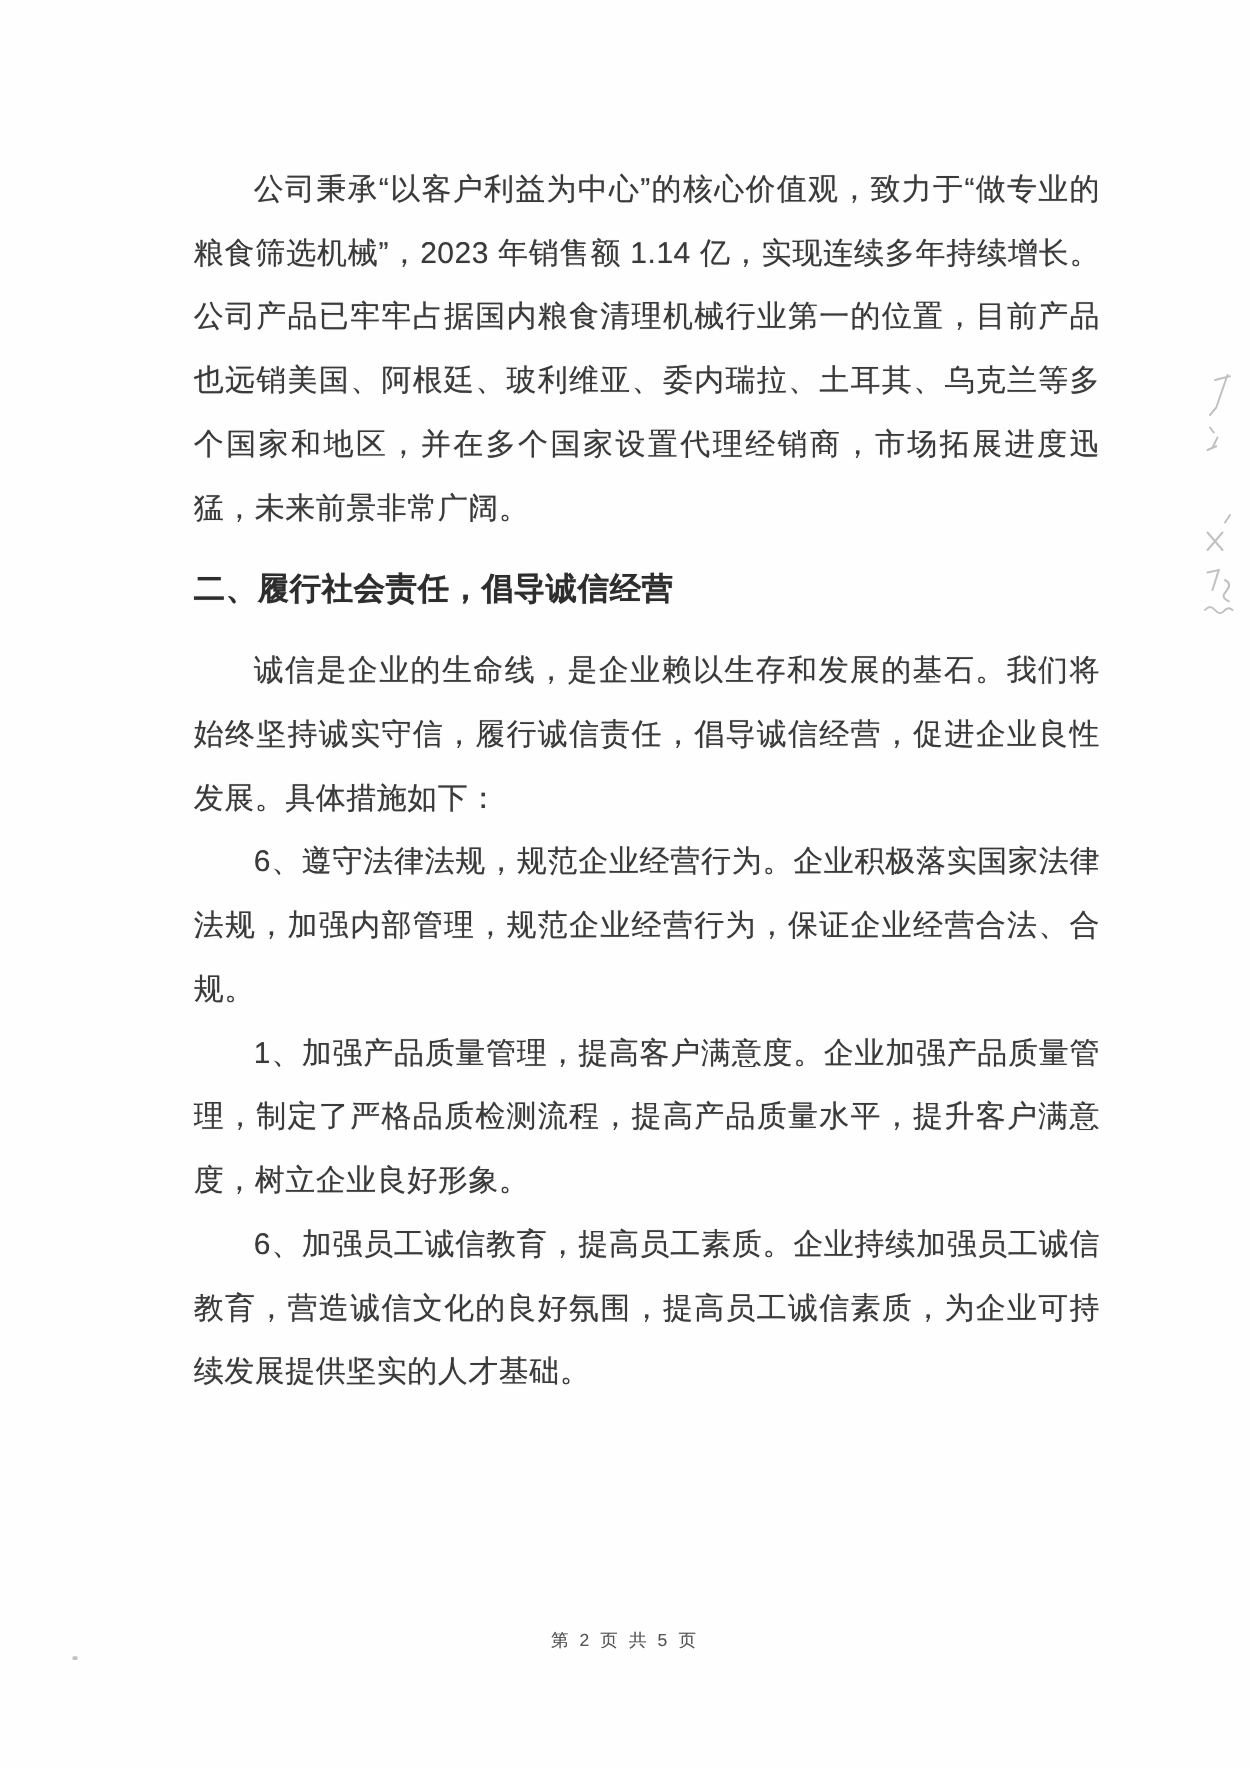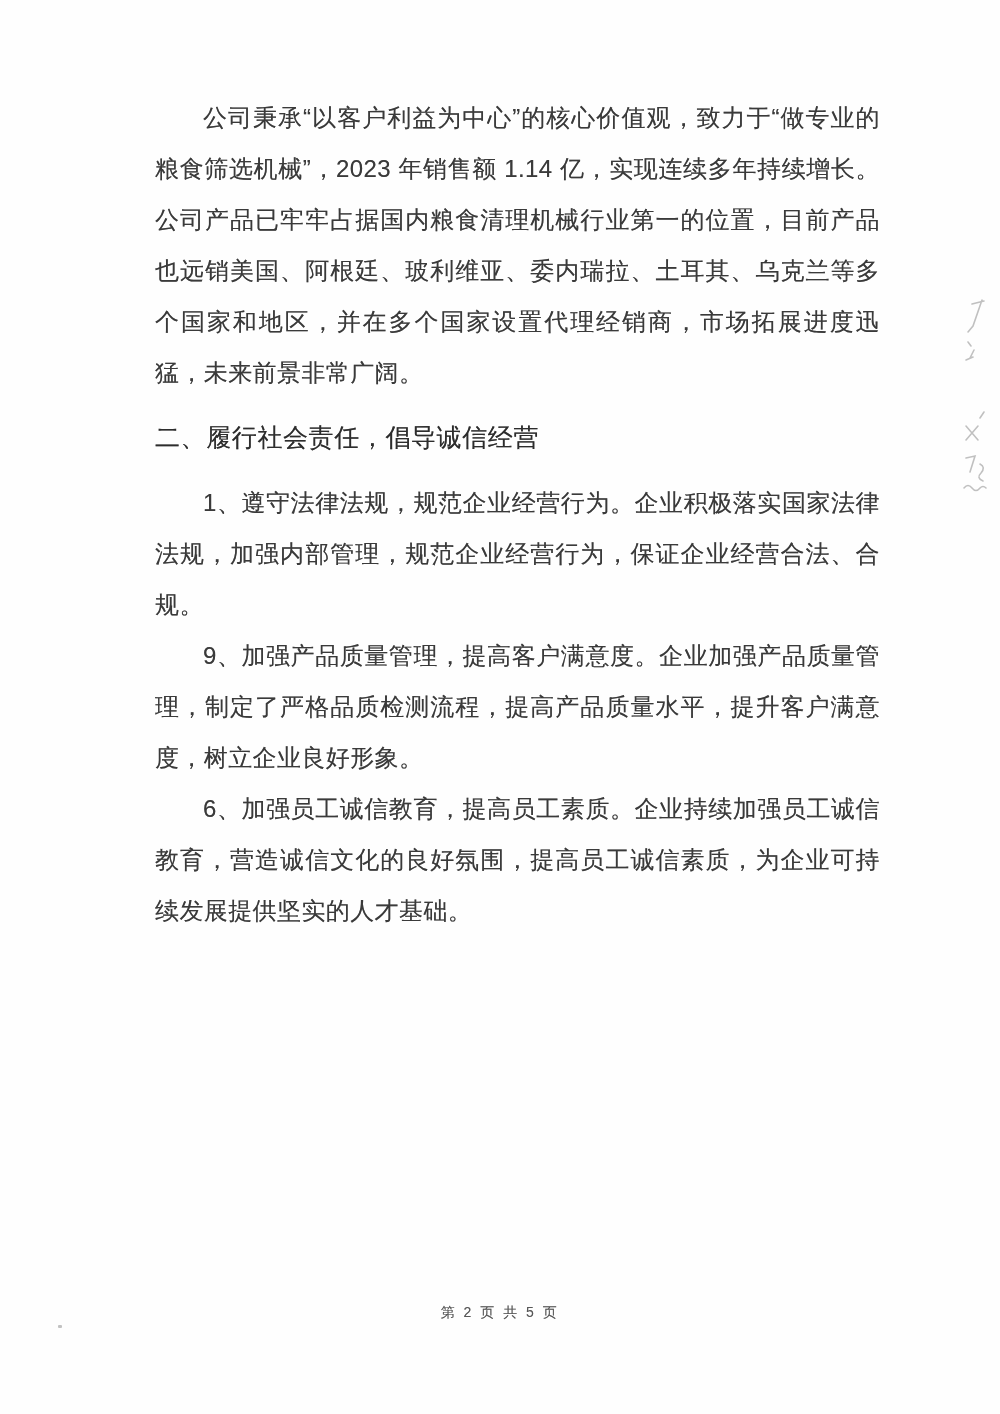--- a/index.html
+++ b/index.html
@@ -11,39 +11,39 @@
     position: relative;
     width: 1000px;
     height: 1414px;
     background: #fefefe;
     overflow: hidden;
     font-family: "Liberation Sans", "DejaVu Sans", sans-serif;
     color: #3a3a3a;
   }
   .content {
     position: absolute;
-    top: 92px;
+    top: 126px;
     left: 155px;
     width: 725px;
   }
   .para {
     margin: 0;
     font-size: 24px;
     line-height: 51px;
     text-align: justify;
     text-indent: 2em;
     letter-spacing: 0.4px;
     
     text-shadow: 0 0 0.6px rgba(70,70,70,0.55);
   }
   .heading {
     margin: 14px 0 14px 0;
     font-size: 25px;
     line-height: 51px;
-    font-weight: normal;
+    font-weight: bold;
     color: #2d2d2d;
     text-align: left;
     text-indent: 0;
     letter-spacing: 0.6px;
     text-shadow: 0 0 0.6px rgba(45,45,45,0.6);
   }
   .page-footer {
     position: absolute;
     left: 0;
     bottom: 92px;
@@ -77,24 +77,25 @@
 <body>
 
 <div class="page">
 
   <div class="content">
 
     <p class="para">公司秉承“以客户利益为中心”的核心价值观，致力于“做专业的粮食筛选机械”，2023 年销售额 1.14 亿，实现连续多年持续增长。公司产品已牢牢占据国内粮食清理机械行业第一的位置，目前产品也远销美国、阿根廷、玻利维亚、委内瑞拉、土耳其、乌克兰等多个国家和地区，并在多个国家设置代理经销商，市场拓展进度迅猛，未来前景非常广阔。</p>
 
     <h2 class="heading">二、履行社会责任，倡导诚信经营</h2>
 
+    <p class="para">诚信是企业的生命线，是企业赖以生存和发展的基石。我们将始终坚持诚实守信，履行诚信责任，倡导诚信经营，促进企业良性发展。具体措施如下：</p>
 
     <div>
-      <p class="para">1、遵守法律法规，规范企业经营行为。企业积极落实国家法律法规，加强内部管理，规范企业经营行为，保证企业经营合法、合规。</p>
-      <p class="para">9、加强产品质量管理，提高客户满意度。企业加强产品质量管理，制定了严格品质检测流程，提高产品质量水平，提升客户满意度，树立企业良好形象。</p>
+      <p class="para">6、遵守法律法规，规范企业经营行为。企业积极落实国家法律法规，加强内部管理，规范企业经营行为，保证企业经营合法、合规。</p>
+      <p class="para">1、加强产品质量管理，提高客户满意度。企业加强产品质量管理，制定了严格品质检测流程，提高产品质量水平，提升客户满意度，树立企业良好形象。</p>
       <p class="para">6、加强员工诚信教育，提高员工素质。企业持续加强员工诚信教育，营造诚信文化的良好氛围，提高员工诚信素质，为企业可持续发展提供坚实的人才基础。</p>
     </div>
 
   </div>
 
   <svg class="margin-marks" viewBox="0 0 44 200" xmlns="http://www.w3.org/2000/svg">
     <g stroke="#8f8f8f" stroke-width="1.6" fill="none" stroke-linecap="round">
       <path d="M20,6 l12,-3 M30,2 l-9,26 l-5,6"></path>
       <path d="M16,44 l3,4 M22,52 l-4,8 M14,62 l7,-3"></path>
       <path d="M14,128 l12,14 M26,128 l-12,14 M28,120 l4,-6"></path>

